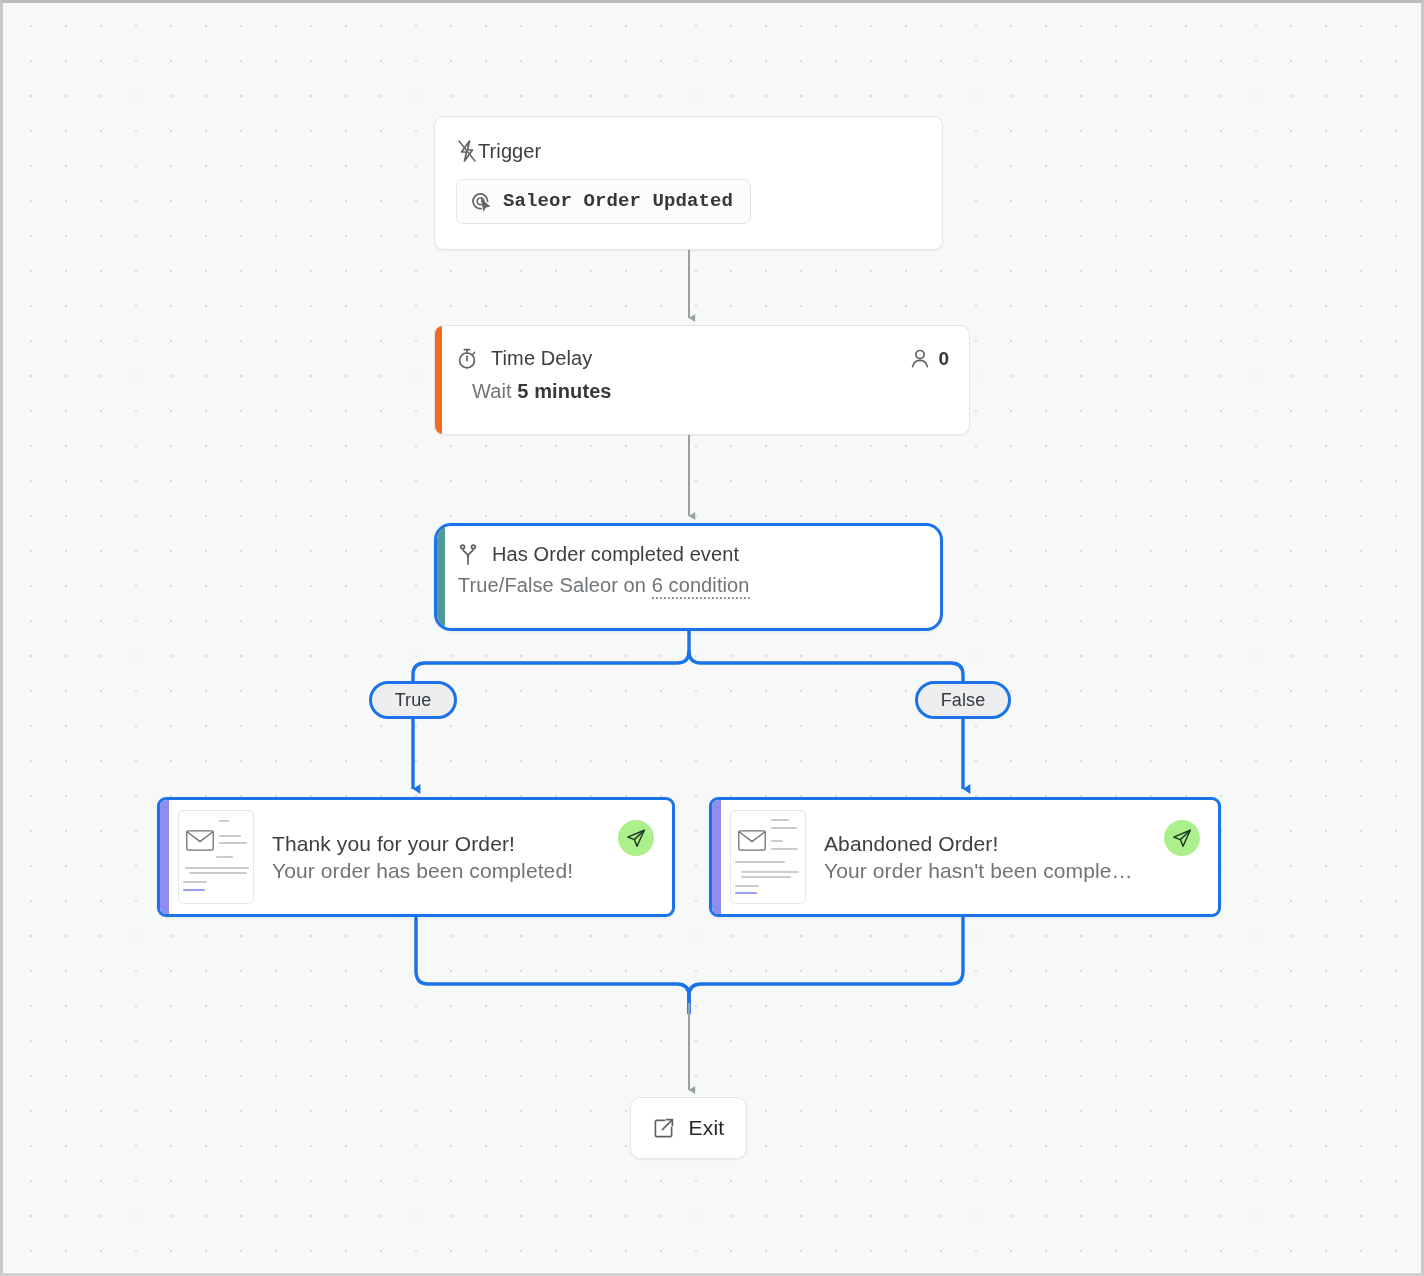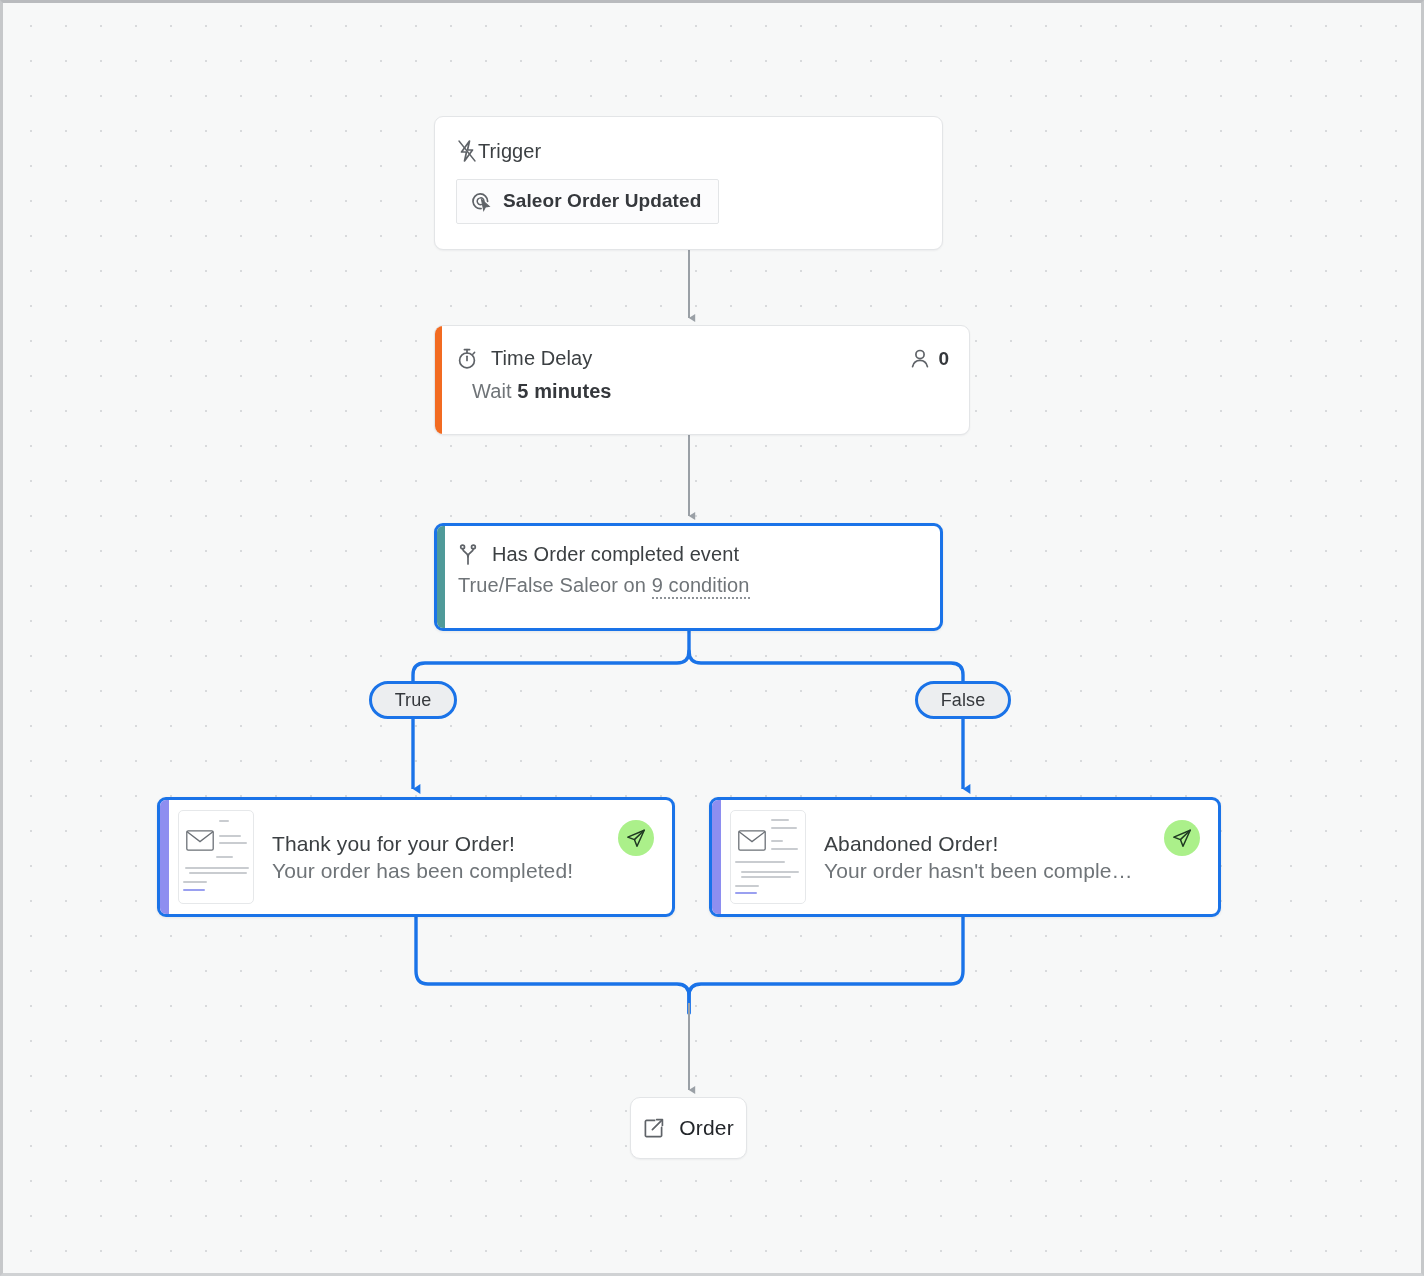--- a/index.html
+++ b/index.html
@@ -75,23 +75,24 @@
     font-size: 20px;
     color: #3c4043;
     letter-spacing: .1px;
   }
   .trig-chip {
     margin: 16px 0 0 21px;
     display: inline-flex;
     align-items: center;
     gap: 11px;
     border: 1px solid #e3e5e7;
-    border-radius: 2px;
+    border-radius: 7px;
     background: #fcfcfd;
     padding: 10px 17px 11px 14px;
+    font-family: Liberation Mono, monospace;
   }
   .trig-chip-label {
     font-size: 19px;
     font-weight: bold;
     color: #35383c;
     letter-spacing: .1px;
   }
 
   
   #delay-node {
@@ -131,20 +132,21 @@
     letter-spacing: .1px;
   }
   .delay-row2 b { color: #35383c; }
 
   
   #cond-node {
     left: 431px;
     top: 520px;
     width: 509px;
     height: 108px;
+    border-radius: 17px;
   }
   #cond-node .accent { background: #4f9a99; width: 8px; }
   .cond-inner { padding-left: 8px; }
   .cond-row1 {
     display: flex;
     align-items: center;
     padding: 17px 0 0 13px;
   }
   .cond-title {
     font-size: 20px;
@@ -360,21 +362,21 @@
             <path d="M10 20 L10 12.6"></path>
             <path d="M10 12.6 C10 8 4.6 8.6 4.6 4.6"></path>
             <path d="M10 12.6 C10 8 15.4 8.6 15.4 4.6"></path>
             <circle cx="4.6" cy="3" r="1.9"></circle>
             <circle cx="15.4" cy="3" r="1.9"></circle>
           </svg>
         </span>
         <span class="cond-title">Has Order completed event</span>
       </div>
       <div class="cond-row2">
-        <span>True/False Saleor on </span><span class="cond-link">9 condition</span>
+        <span>True/False Saleor on </span><span class="cond-link">6 condition</span>
       </div>
     </div>
   </div>
 
   <div id="pill-true" class="pill">True</div>
   <div id="pill-false" class="pill">False</div>
 
   <div id="email-true" class="node node-selected email-node">
     <div class="accent"></div>
     <div class="email-inner">
@@ -445,16 +447,16 @@
   </div>
 
   <div id="exit-node" class="node node-plain">
     <span>
       <svg class="ico" width="22" height="22" viewBox="0 0 22 22" fill="none" stroke="#5f6368" stroke-width="1.7" stroke-linecap="round" stroke-linejoin="round">
         <path d="M11.6 3.4 H3.6 A1.2 1.2 0 0 0 2.4 4.6 V18.4 A1.2 1.2 0 0 0 3.6 19.6 H17.4 A1.2 1.2 0 0 0 18.6 18.4 V10.4"></path>
         <path d="M9.4 12.6 L19.2 2.8"></path>
         <path d="M13.6 2.6 L19.4 2.6 L19.4 8.4"></path>
       </svg>
     </span>
-    <span class="exit-label">Order</span>
+    <span class="exit-label">Exit</span>
   </div>
 
 </div>
 
 </body></html>

